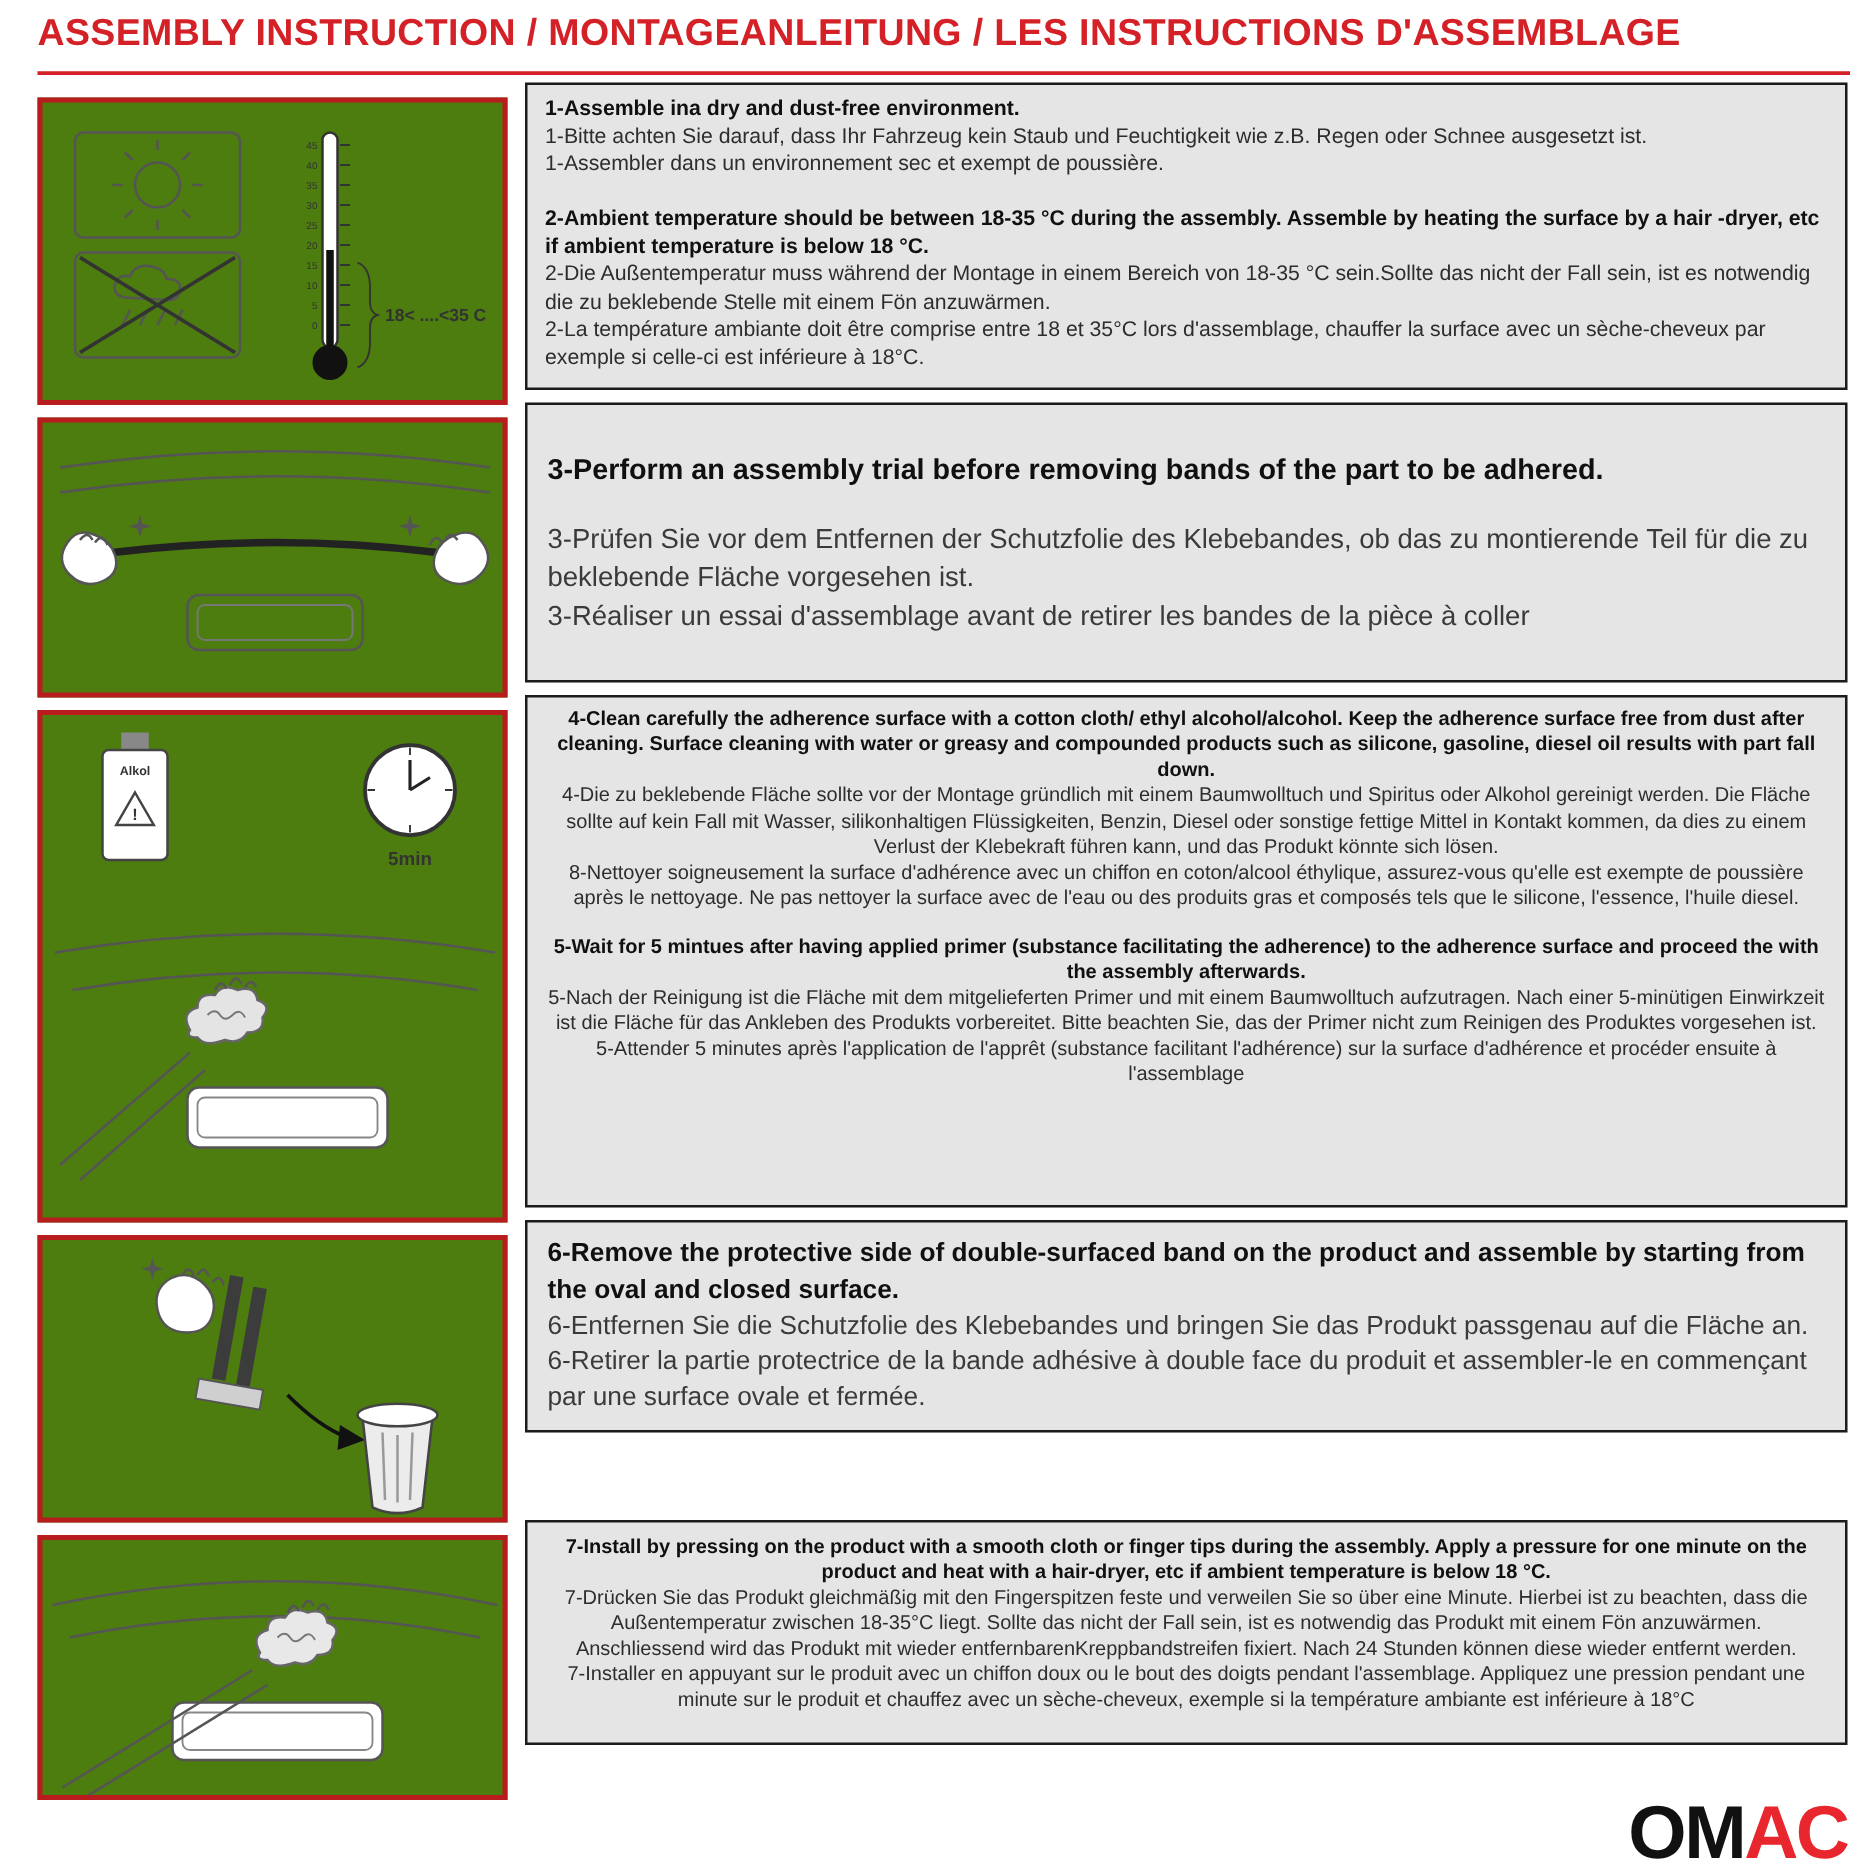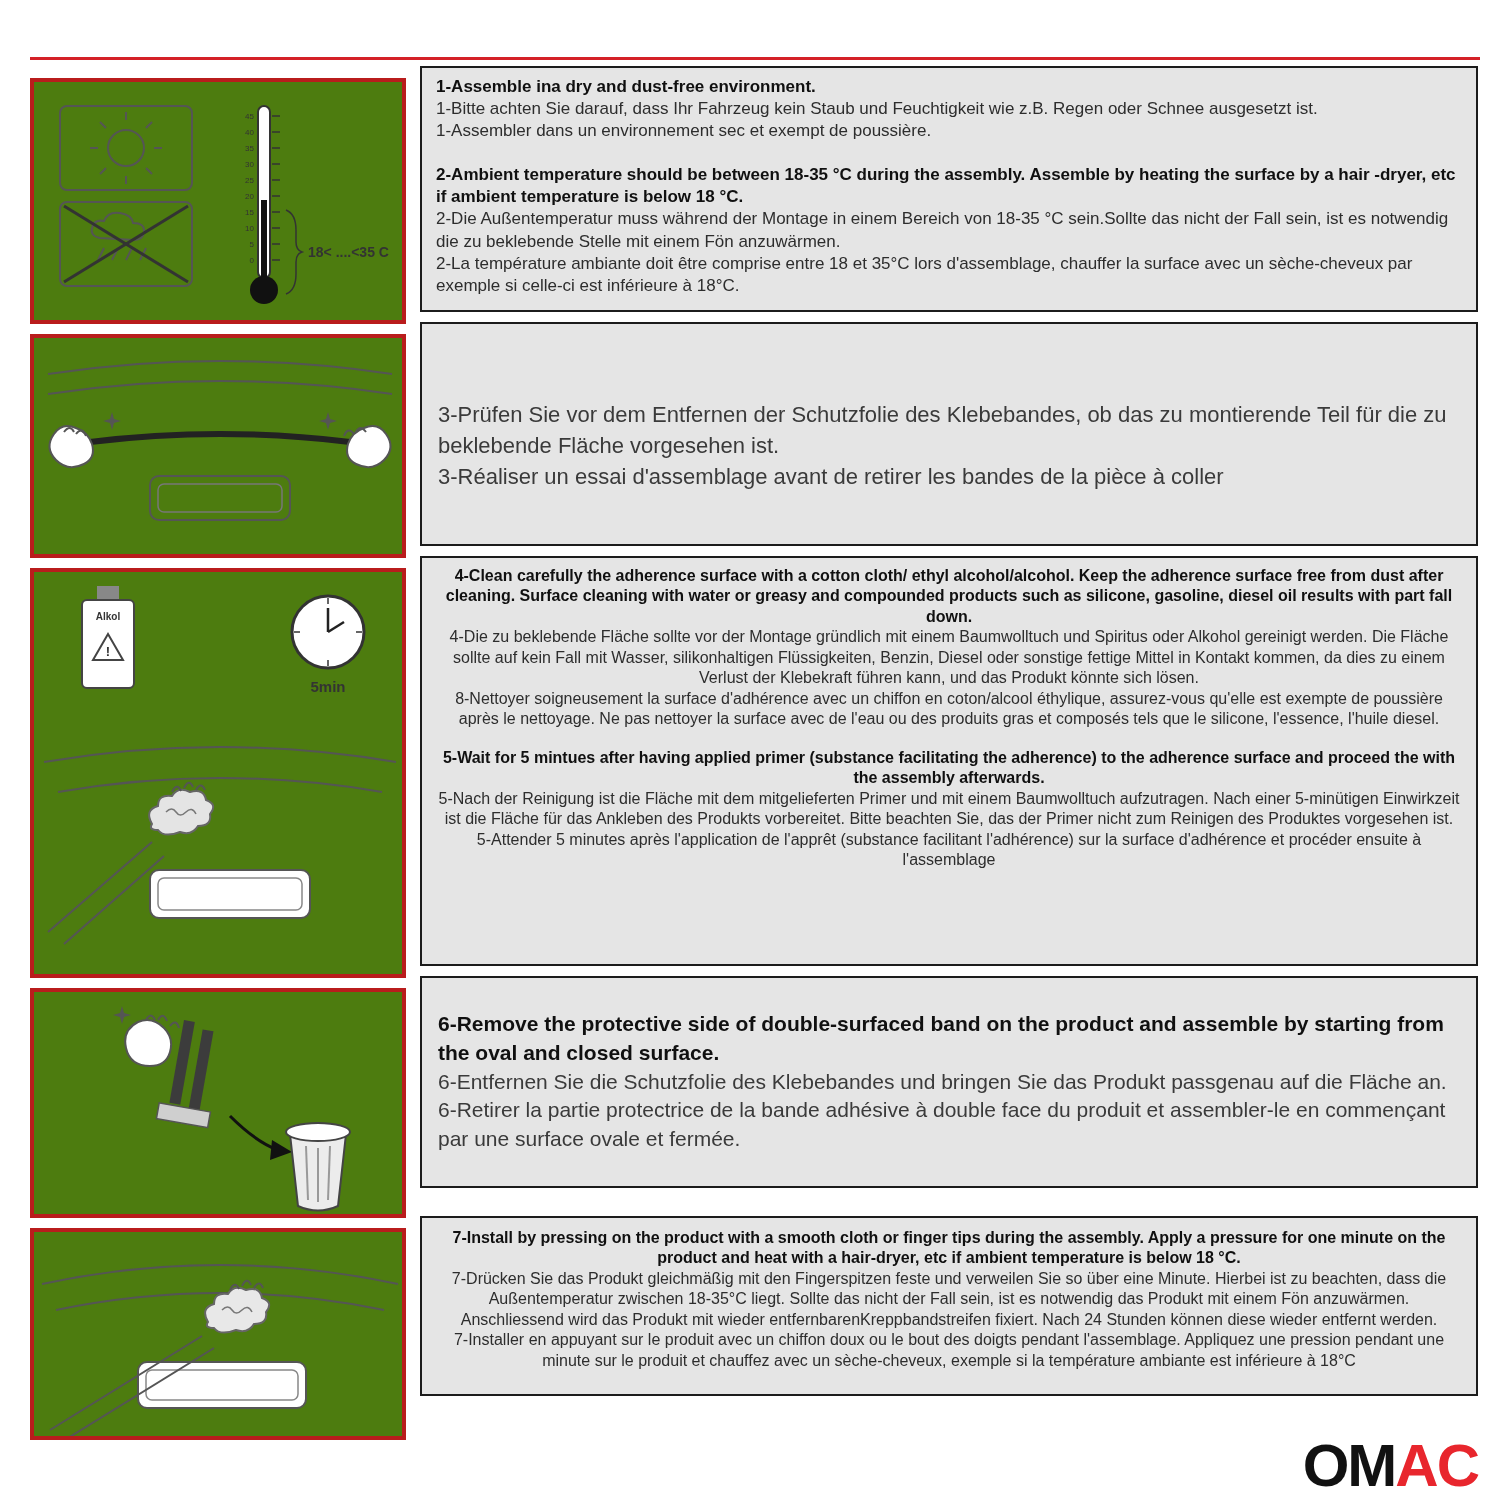--- a/index.html
+++ b/index.html
@@ -50,20 +50,21 @@
 
   svg .ln { stroke:#555; stroke-width:2; fill:none; }
   svg .thick { stroke:#222; stroke-width:6; fill:none; stroke-linecap:round; }
   svg text { font-family:"Liberation Sans", sans-serif; fill:#333; }
 </style>
 </head>
 <body>
 
 <div class="page">
 
+  <h1 class="title">ASSEMBLY INSTRUCTION / MONTAGEANLEITUNG / LES INSTRUCTIONS D'ASSEMBLAGE</h1>
   <div class="title-rule"></div>
 
   <section class="row" style="top:66px;height:246px;">
     <div class="illus" style="height:246px;">
       <svg width="372" height="242" viewBox="0 0 372 242">
 
         <g>
           <rect x="26" y="24" width="132" height="84" rx="7" class="ln"></rect>
           <circle cx="92" cy="66" r="18" class="ln"></circle>
           <g class="ln">
@@ -148,20 +149,21 @@
           <path d="M78,74 l2,7 7,2 -7,2 -2,7 -2,-7 -7,-2 7,-2 z" fill="#555"></path>
         </g>
         <g>
           <path d="M352,96 q10,14 -2,26 q-12,12 -28,4 q-12,-6 -8,-20 q4,-12 16,-16 q14,-6 22,6 z" fill="#fff" stroke="#555" stroke-width="2"></path>
           <path d="M332,94 q-6,-8 -10,0 M320,96 q-6,-8 -10,2" class="ln"></path>
           <path d="M294,74 l2,7 7,2 -7,2 -2,7 -2,-7 -7,-2 7,-2 z" fill="#555"></path>
         </g>
       </svg>
     </div>
     <div class="txt vcenter big">
+      <p class="p b">3-Perform an assembly trial before removing bands of the part to be adhered.</p>
       <p class="p gap">3-Prüfen Sie vor dem Entfernen der Schutzfolie des Klebebandes, ob das zu montierende Teil für die zu beklebende Fläche vorgesehen ist.</p>
       <p class="p">3-Réaliser un essai d'assemblage avant de retirer les bandes de la pièce à coller</p>
     </div>
   </section>
 
   <section class="row" style="top:556px;height:410px;">
     <div class="illus" style="height:410px;">
       <svg width="372" height="406" viewBox="0 0 372 406">
 
         <g transform="translate(48,14)">
@@ -203,21 +205,21 @@
     <div class="txt sm">
       <p class="p b">4-Clean carefully the adherence surface with a cotton cloth/ ethyl alcohol/alcohol. Keep the adherence surface free from dust after cleaning. Surface cleaning with water or greasy and compounded products such as silicone, gasoline, diesel oil results with part fall down.</p>
       <p class="p">4-Die zu beklebende Fläche sollte vor der Montage gründlich mit einem Baumwolltuch und Spiritus oder Alkohol gereinigt werden. Die Fläche sollte auf kein Fall mit Wasser, silikonhaltigen Flüssigkeiten, Benzin, Diesel oder sonstige fettige Mittel in Kontakt kommen, da dies zu einem Verlust der Klebekraft führen kann, und das Produkt könnte sich lösen.</p>
       <p class="p">8-Nettoyer soigneusement la surface d'adhérence avec un chiffon en coton/alcool éthylique, assurez-vous qu'elle est exempte de poussière après le nettoyage. Ne pas nettoyer la surface avec de l'eau ou des produits gras et composés tels que le silicone, l'essence, l'huile diesel.</p>
       <p class="p b gap">5-Wait for 5 mintues after having applied primer (substance facilitating the adherence) to the adherence surface and proceed the with the assembly afterwards.</p>
       <p class="p">5-Nach der Reinigung ist die Fläche mit dem mitgelieferten Primer und mit einem Baumwolltuch aufzutragen. Nach einer 5-minütigen Einwirkzeit ist die Fläche für das Ankleben des Produkts vorbereitet. Bitte beachten Sie, das der Primer nicht zum Reinigen des Produktes vorgesehen ist.</p>
       <p class="p">5-Attender 5 minutes après l'application de l'apprêt (substance facilitant l'adhérence) sur la surface d'adhérence et procéder ensuite à l'assemblage</p>
     </div>
   </section>
 
-  <section class="row" style="top:976px;height:212px;">
+  <section class="row" style="top:976px;height:170px;">
     <div class="illus" style="height:230px;">
       <svg width="372" height="226" viewBox="0 0 372 226">
         <g>
           <path d="M104,30 q-16,8 -12,26 q4,18 24,18 q16,0 20,-14 q4,-14 -6,-24 q-12,-12 -26,-6 z" fill="#fff" stroke="#555" stroke-width="2"></path>
           <path d="M112,28 q5,-9 9,0 M124,28 q5,-9 9,1 M136,34 q6,-8 9,2" stroke="#555" stroke-width="2" fill="none"></path>
           <path d="M88,14 l2,7 7,2 -7,2 -2,7 -2,-7 -7,-2 7,-2 z" fill="#555"></path>
         </g>
         <g transform="translate(150,28) rotate(10)">
           <rect x="0" y="0" width="11" height="84" fill="#3c3c3c"></rect>
           <rect x="20" y="6" width="11" height="84" fill="#3c3c3c"></rect>

